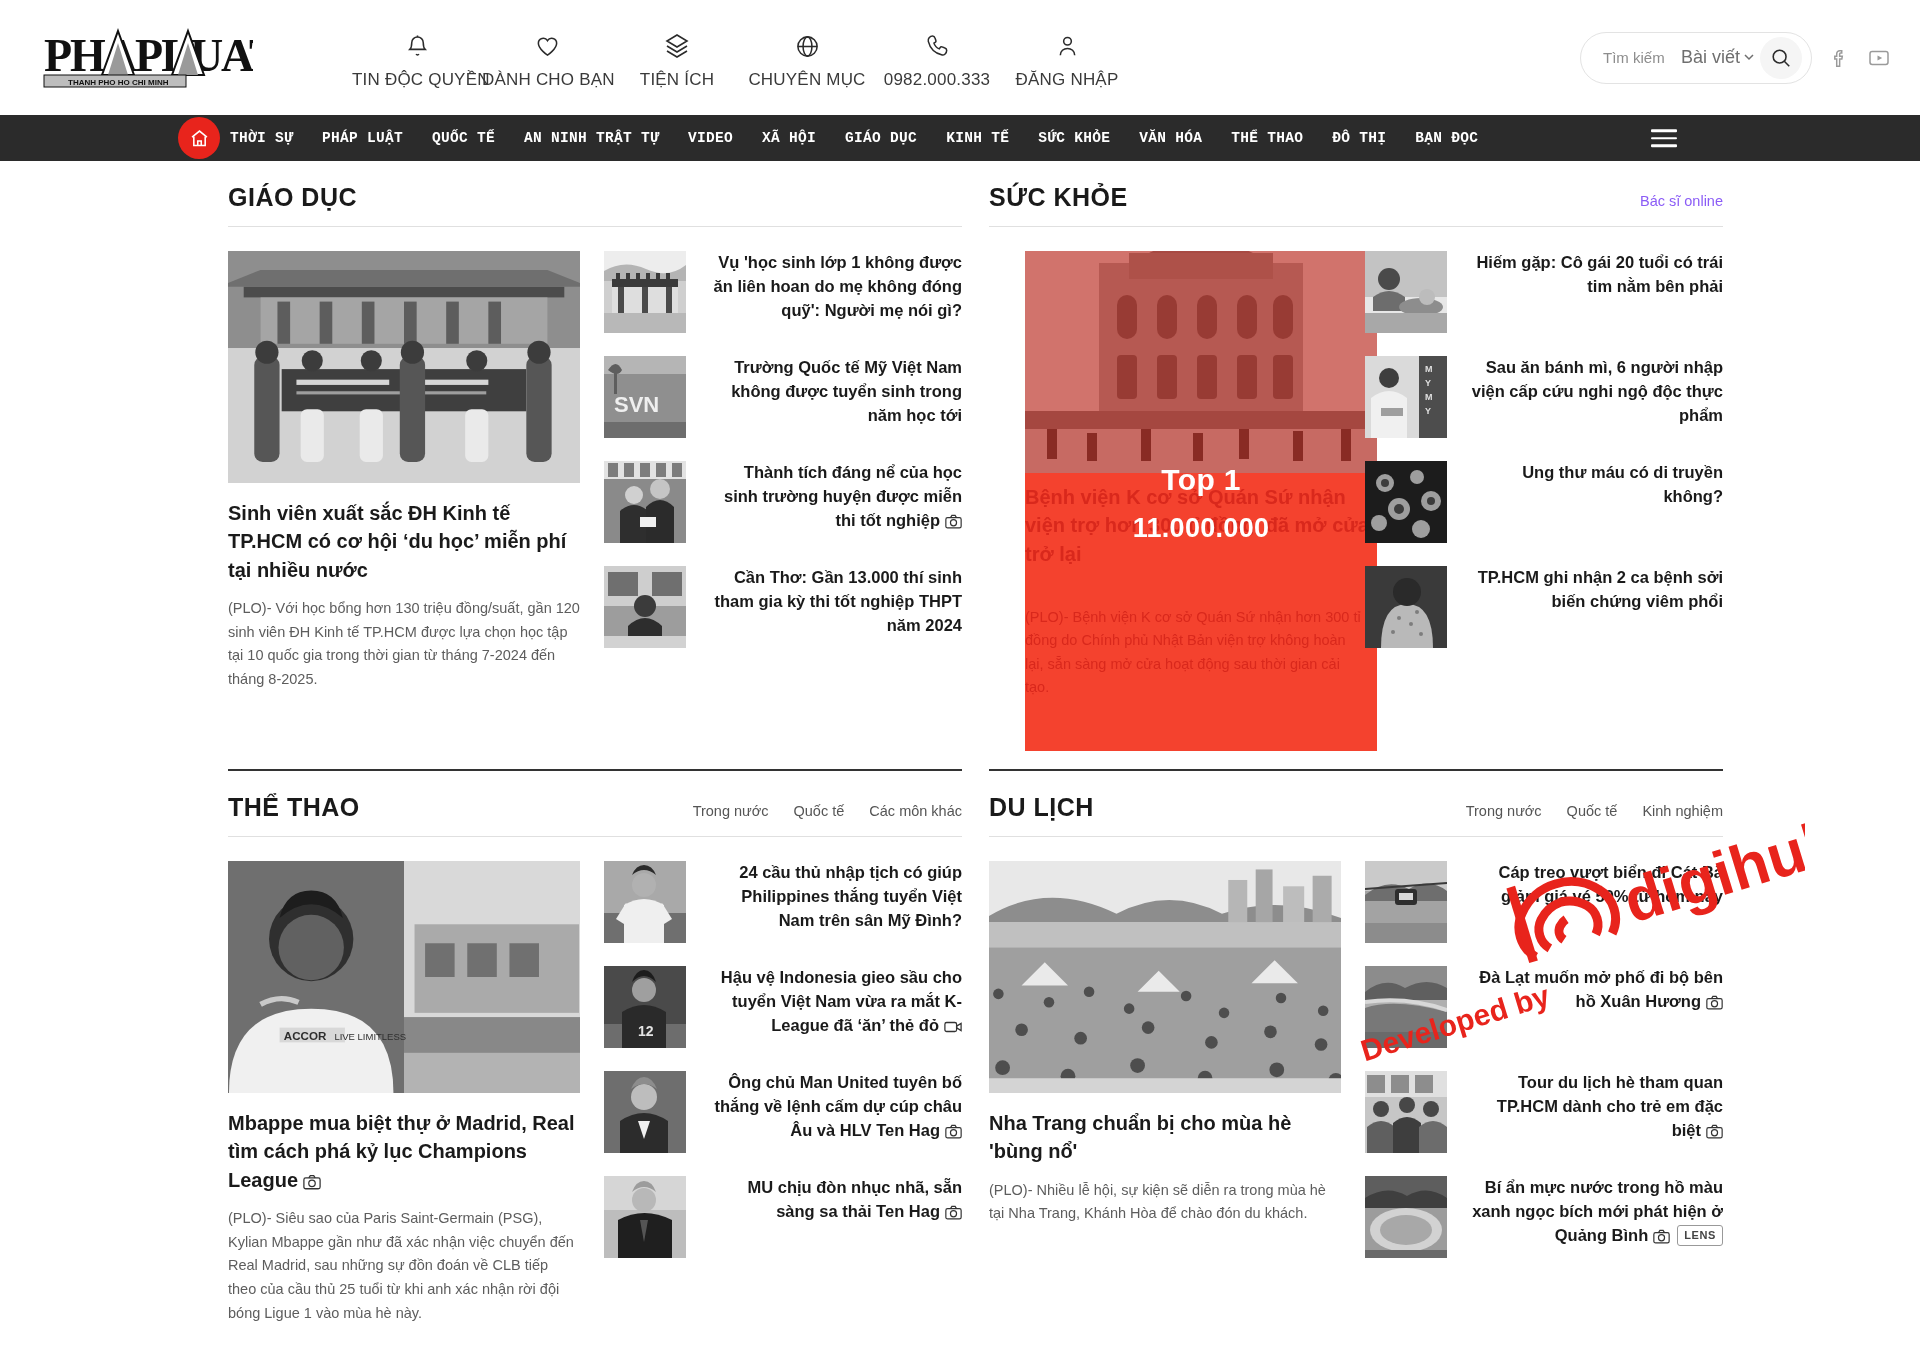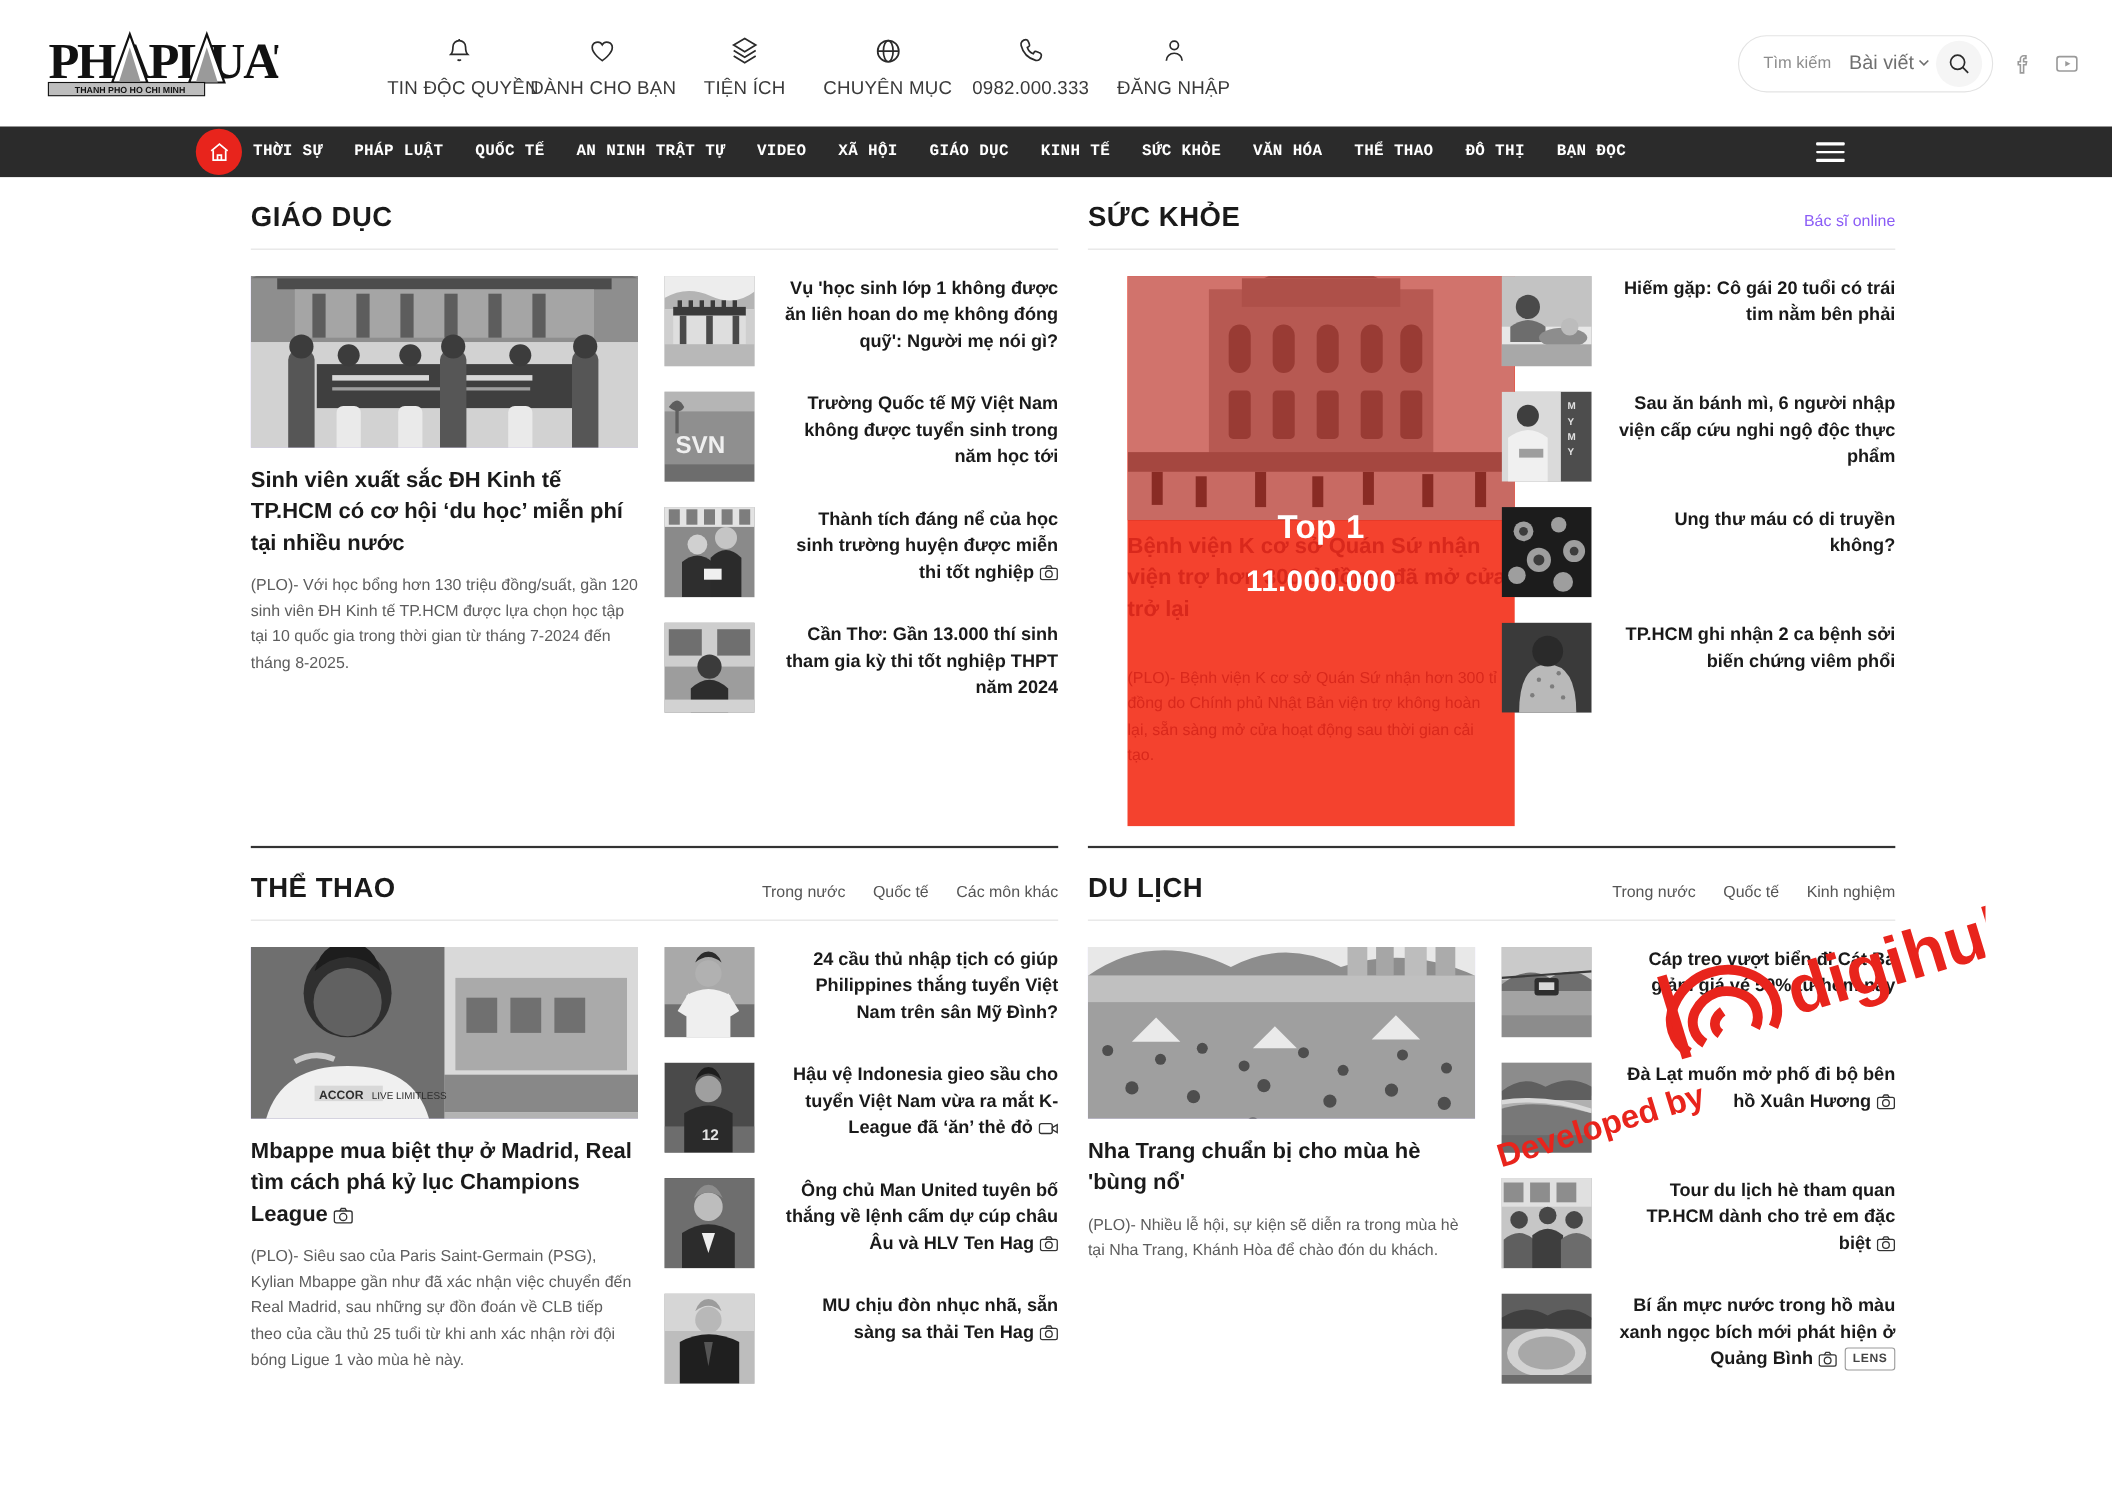--- a/index.html
+++ b/index.html
@@ -196,22 +196,22 @@
   }
 
   .block {
     display: flex;
     gap: 24px;
     padding-top: 24px;
   }
   .feature { width: 352px; flex: 0 0 352px; }
   .feature-img {
     width: 352px;
-    height: 156px;
-    background: #c4b5fd;
+    height: 232px;
+    background: #22c55e;
     overflow: hidden;
     position: relative;
   }
   .feature-title {
     font-size: 20px;
     line-height: 1.42;
     font-weight: bold;
     color: #1a1a1a;
     margin-top: 16px;
     cursor: pointer;

